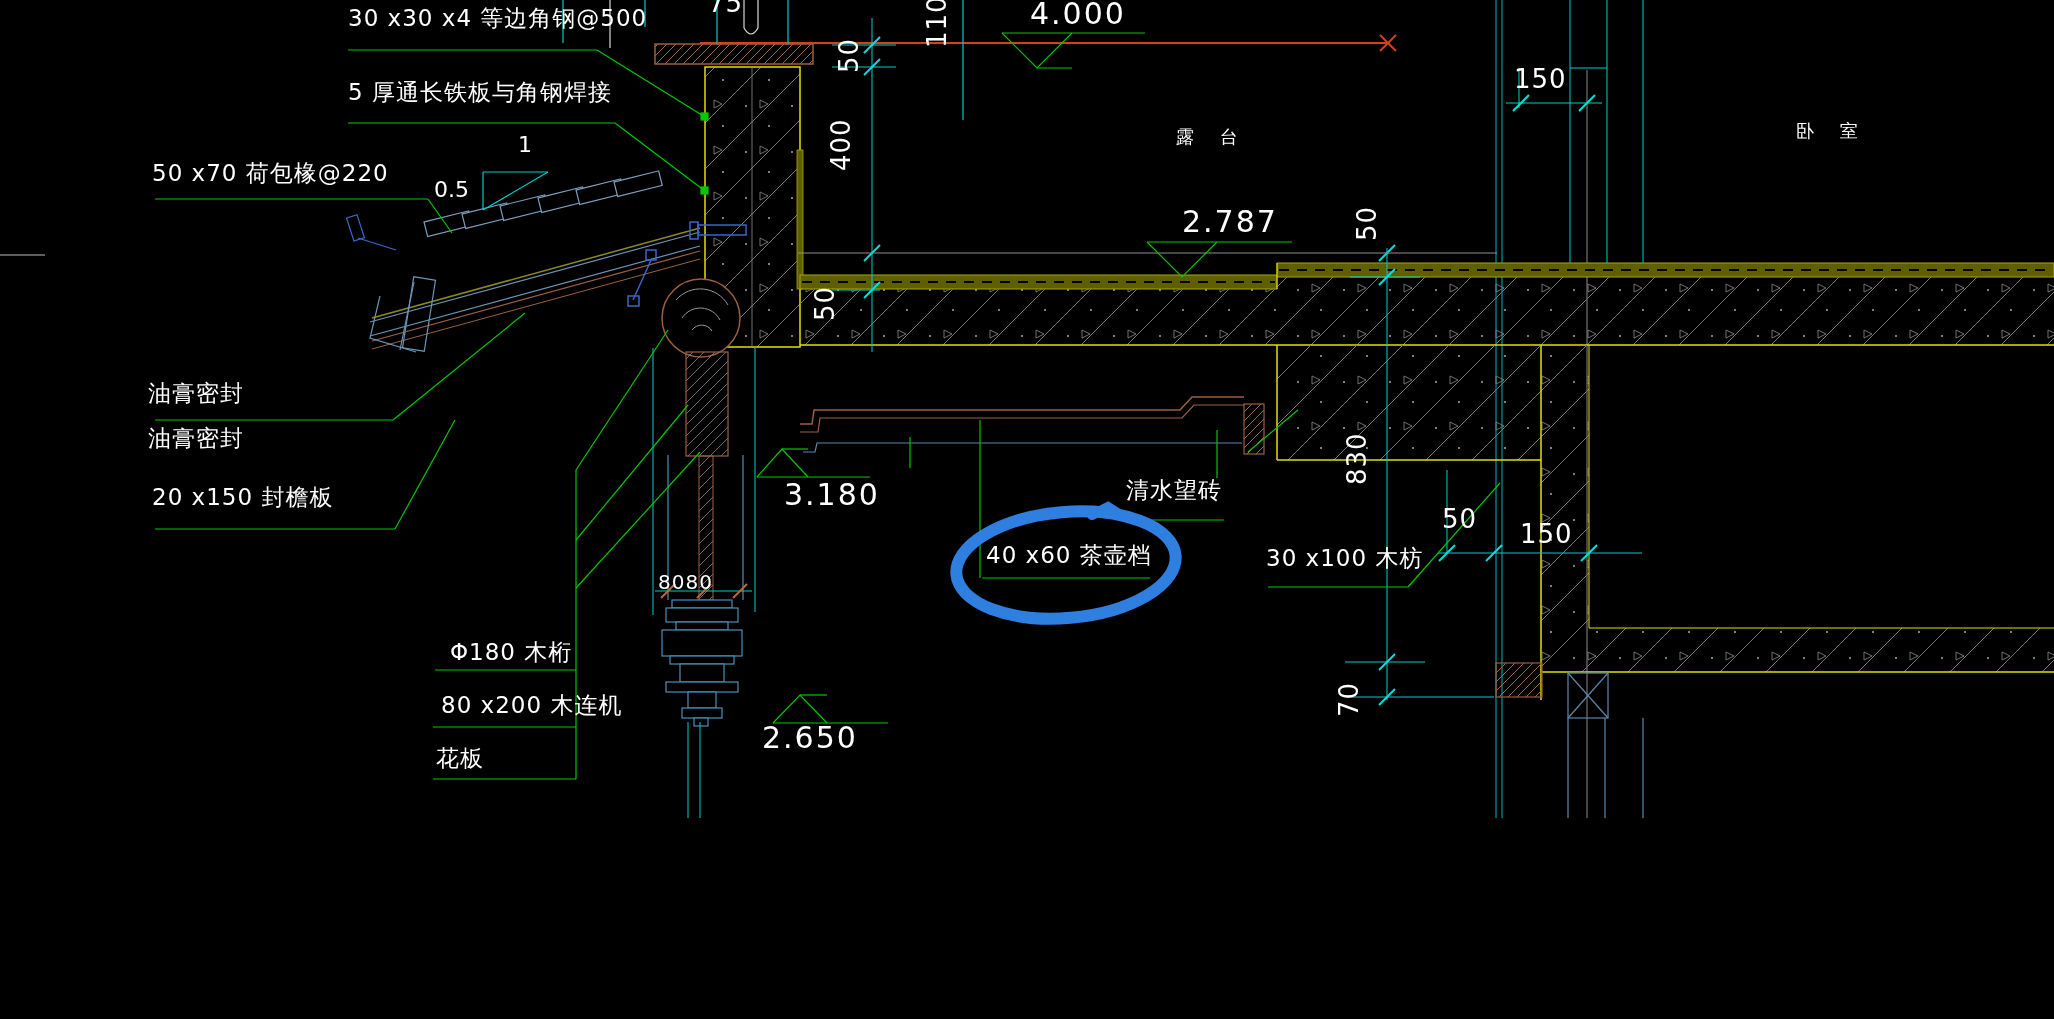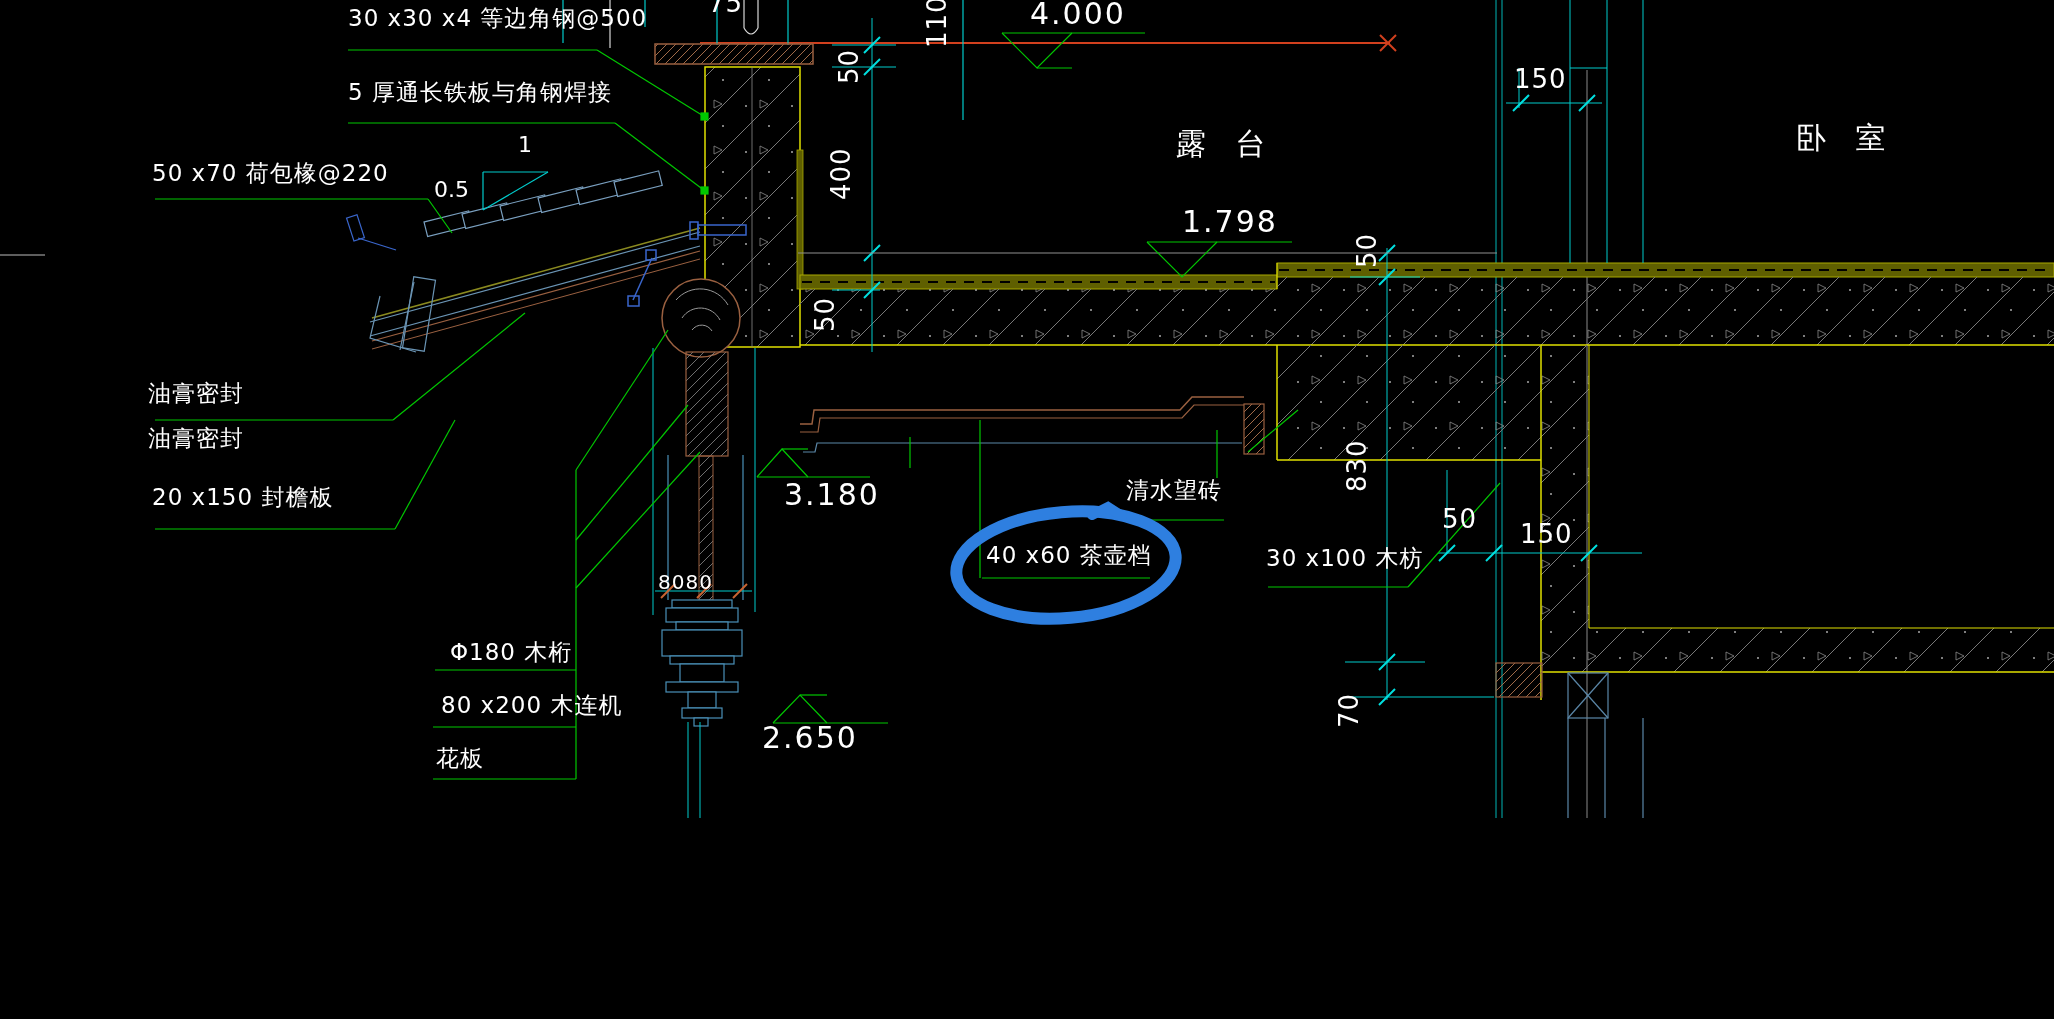--- a/index.html
+++ b/index.html
@@ -1,23 +1,23 @@
 <!DOCTYPE html>
 <html><head>
 <meta charset="utf-8">
 <style>
   html,body{margin:0;padding:0;background:#000;}
   #canvas{position:relative;width:2054px;height:818px;background:#000;overflow:hidden;
-          font-family:"DejaVu Sans","Liberation Sans",sans-serif;}
+          font-family:"DejaVu Sans","Liberation Sans",sans-serif;text-align:right;}
   #canvas svg{position:absolute;left:0;top:0;}
   .txt{position:absolute;color:#fff;white-space:nowrap;line-height:1.05;}
   .lbl{font-size:23px;letter-spacing:1px;}
   .elev{font-size:30px;letter-spacing:2px;}
   .dim{font-size:26px;letter-spacing:1px;}
-  .room{font-size:30px;letter-spacing:10px;}
+  .room{font-size:18px;letter-spacing:10px;}
   .slp{font-size:22px;}
   .rot{writing-mode:vertical-rl;transform:rotate(180deg);width:34px;}
 </style>
 </head>
 <body>
 
 <div id="canvas">
 
 <svg width="2054" height="1019" viewBox="0 0 2054 1019">
   <defs>
@@ -291,21 +291,21 @@
 <div class="txt lbl" style="left:441px;top:693px">80 x200 木连机</div>
 <div class="txt lbl" style="left:436px;top:746px">花板</div>
 <div class="txt lbl" style="left:1126px;top:478px">清水望砖</div>
 <div class="txt lbl" style="left:986px;top:543px">40 x60 茶壶档</div>
 <div class="txt lbl" style="left:1266px;top:546px">30 x100 木枋</div>
 
 <div class="txt room" style="left:1176px;top:128px">露 台</div>
 <div class="txt room" style="left:1796px;top:122px">卧 室</div>
 
 <div class="txt elev" style="left:1030px;top:-2px">4.000</div>
-<div class="txt elev" style="left:1182px;top:206px">1.798</div>
+<div class="txt elev" style="left:1182px;top:206px">2.787</div>
 <div class="txt elev" style="left:784px;top:479px">3.180</div>
 <div class="txt elev" style="left:762px;top:722px">2.650</div>
 
 <div class="txt dim" style="left:658px;top:572px;font-size:20px">8080</div>
 <div class="txt dim" style="left:708px;top:-10px">75</div>
 <div class="txt dim" style="left:1514px;top:66px">150</div>
 <div class="txt dim" style="left:1442px;top:506px">50</div>
 <div class="txt dim" style="left:1520px;top:521px">150</div>
 
 <div class="txt dim rot" style="left:924px;top:-4px;height:52px">110</div>

